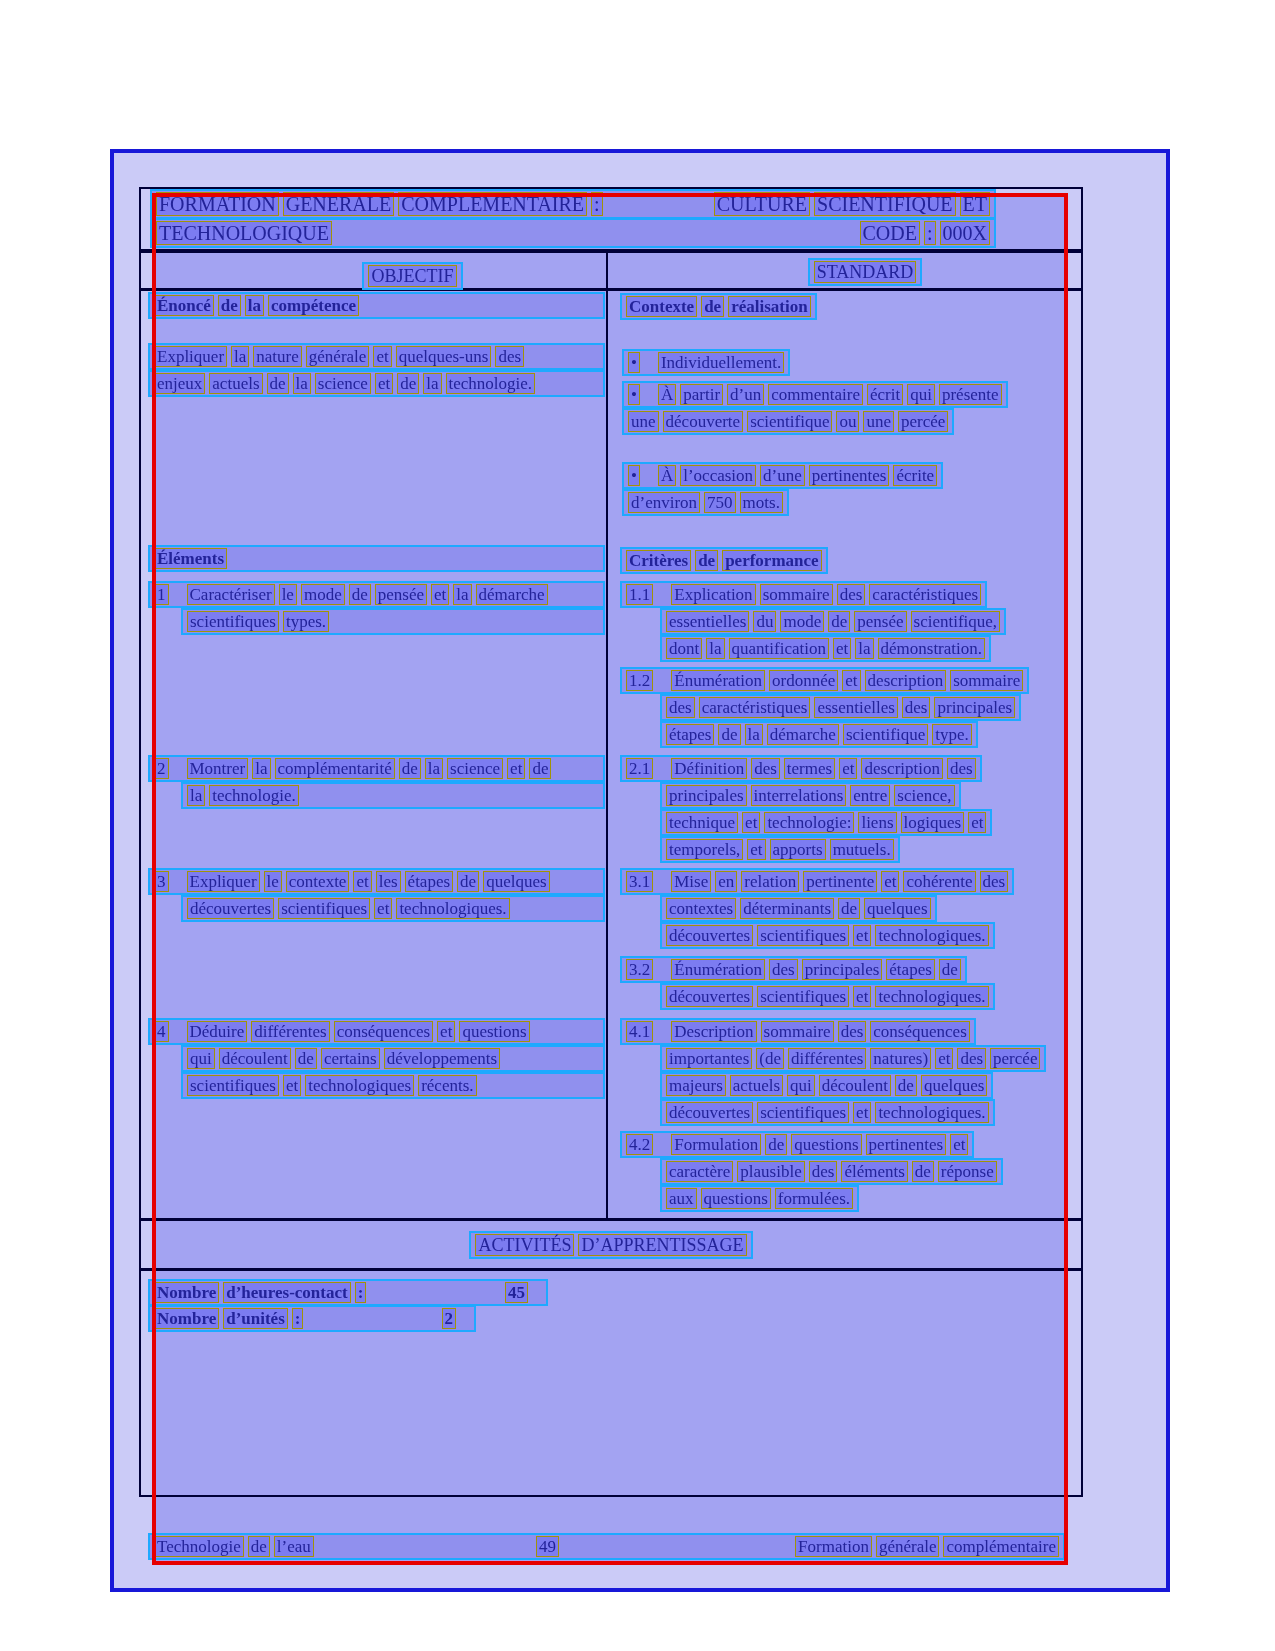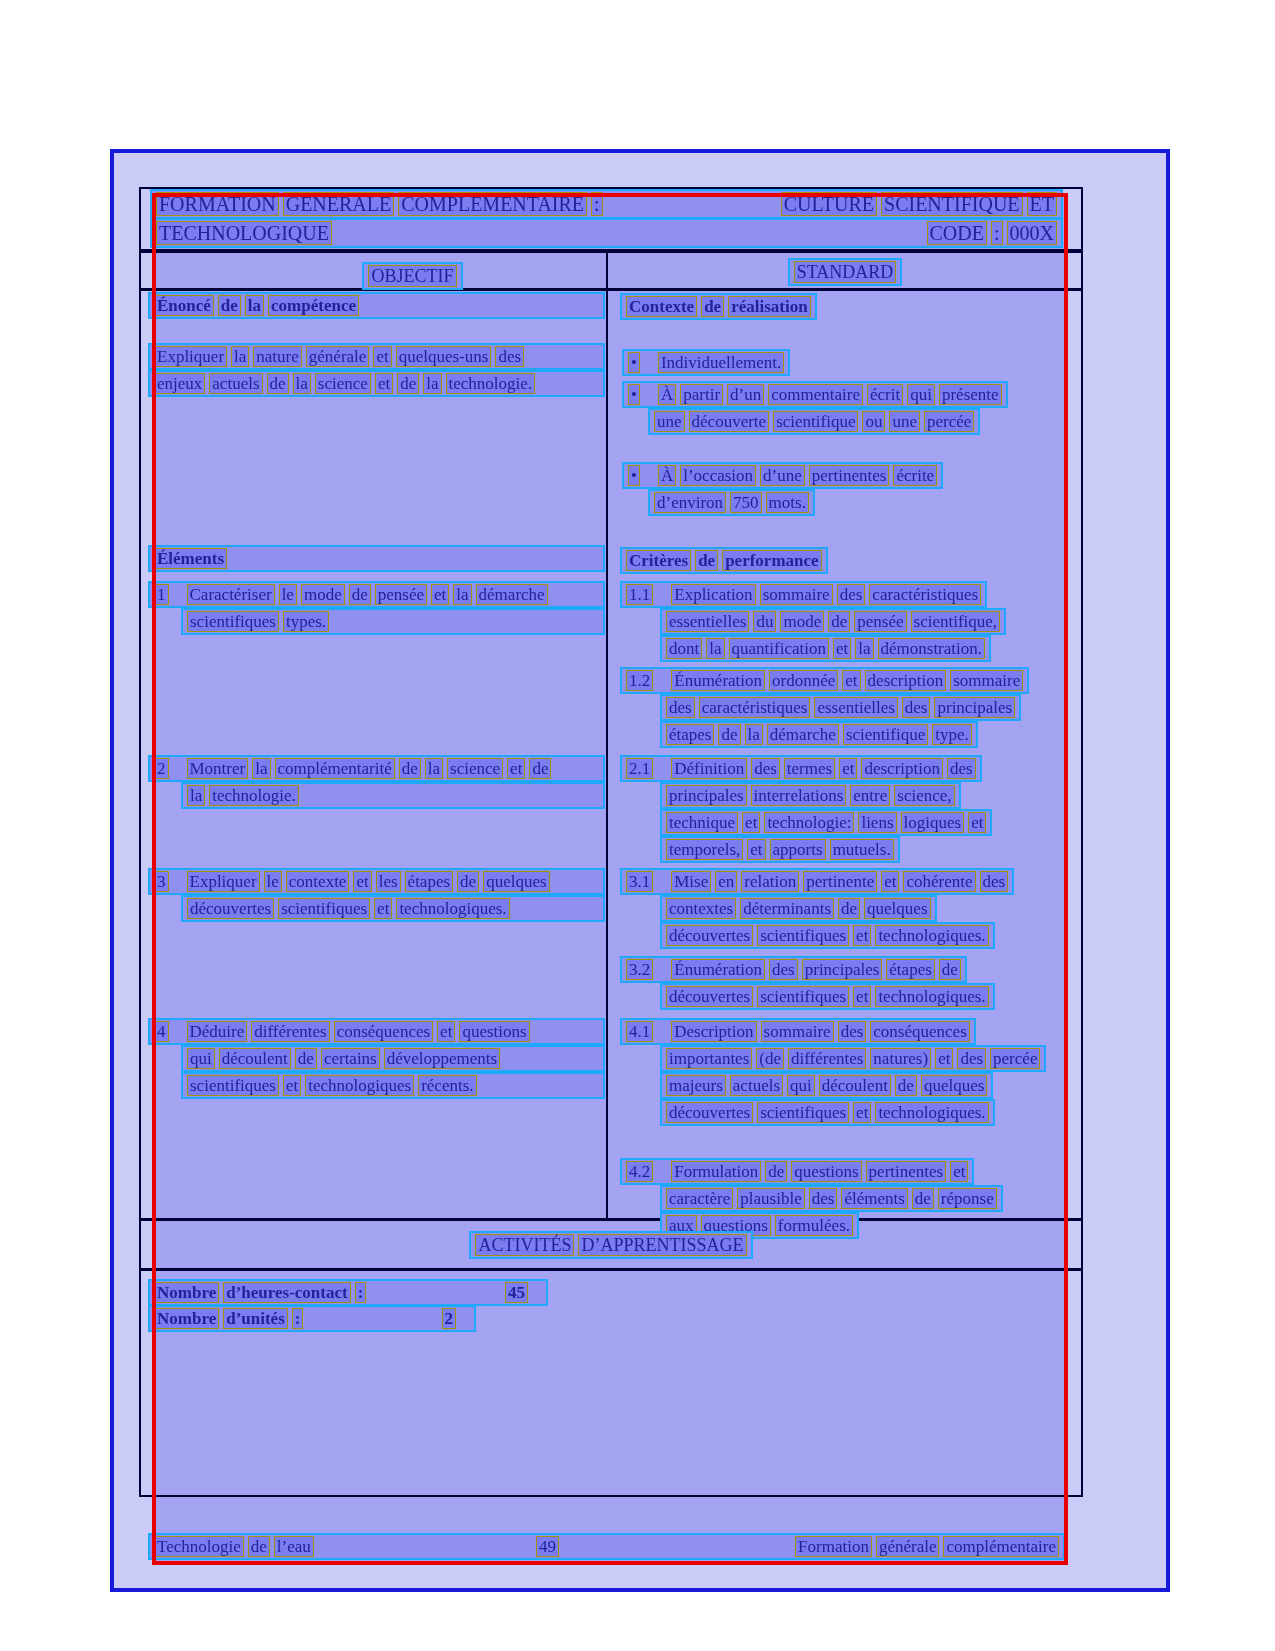--- a/index.html
+++ b/index.html
@@ -25,57 +25,57 @@
   .line.full{display:block;}
   .line.spread{display:flex;justify-content:space-between;}
   .title .line{font-size:20px;line-height:22px;}
   .hdr .line{font-size:18px;line-height:20px;}
   .w{display:inline-block;background:#7c7cf1;border:1px solid #a09308;padding:0 2px;margin:0 2px;}
   .w.marker{margin-right:16px;}
   .bold .w{font-weight:bold;}
   .center{text-align:center;}
   .hang .lrow + .lrow{margin-left:33px;}
   .hangr .lrow + .lrow{margin-left:40px;}
-  .hangb .lrow + .lrow{margin-left:26px;}
+  .hangb .lrow + .lrow{}
   .grp{white-space:nowrap;}
 </style>
 </head>
 <body>
 
 <div id="canvas">
 
   <div class="blue-frame"></div>
   <div class="red-fill"></div>
 
   <div class="tbl-outer"></div>
   <div class="hrule" style="top:249px;height:4px;"></div>
   <div class="hrule" style="top:288px;height:3px;"></div>
   <div class="hrule" style="top:1218px;height:3px;"></div>
   <div class="hrule" style="top:1268px;height:3px;"></div>
   <div class="vdiv"></div>
 
-  <div class="blk title" style="left:150px;top:189px;width:913px;">
+  <div class="blk title" style="left:150px;top:189px;width:846px;">
     <div class="lrow">
       <span class="line full spread">
         <span class="grp"><span class="w">FORMATION</span><span class="w">GÉNÉRALE</span><span class="w">COMPLÉMENTAIRE</span><span class="w">:</span></span>
         <span class="grp"><span class="w">CULTURE</span><span class="w">SCIENTIFIQUE</span><span class="w">ET</span></span>
       </span>
     </div>
     <div class="lrow">
       <span class="line full spread">
         <span class="grp"><span class="w">TECHNOLOGIQUE</span></span>
         <span class="grp"><span class="w">CODE</span><span class="w">:</span><span class="w">000X</span></span>
       </span>
     </div>
   </div>
 
   <div class="blk center hdr" style="left:139px;top:262px;width:547px;">
     <span class="line"><span class="w">OBJECTIF</span></span>
   </div>
-  <div class="blk center hdr" style="left:607px;top:258px;width:476px;">
+  <div class="blk center hdr" style="left:607px;top:258px;width:476px;padding-left:20px;">
     <span class="line"><span class="w">STANDARD</span></span>
   </div>
 
   <div class="blk bold" style="left:148px;top:292px;width:457px;">
     <span class="line full"><span class="w">Énoncé</span><span class="w">de</span><span class="w">la</span><span class="w">compétence</span></span>
   </div>
   <div class="blk fullw" style="left:148px;top:343px;width:457px;">
       <div class="lrow">
         <span class="line full"><span class="w">Expliquer</span><span class="w">la</span><span class="w">nature</span><span class="w">générale</span><span class="w">et</span><span class="w">quelques-uns</span><span class="w">des</span></span>
       </div>
@@ -164,21 +164,21 @@
   <div class="blk hangr" style="left:620px;top:956px;width:445px;">
       <div class="lrow"><span class="line"><span class="w marker">3.2</span><span class="w">Énumération</span><span class="w">des</span><span class="w">principales</span><span class="w">étapes</span><span class="w">de</span></span></div>
       <div class="lrow"><span class="line"><span class="w">découvertes</span><span class="w">scientifiques</span><span class="w">et</span><span class="w">technologiques.</span></span></div>
     </div>
   <div class="blk hangr" style="left:620px;top:1018px;width:445px;">
       <div class="lrow"><span class="line"><span class="w marker">4.1</span><span class="w">Description</span><span class="w">sommaire</span><span class="w">des</span><span class="w">conséquences</span></span></div>
       <div class="lrow"><span class="line"><span class="w">importantes</span><span class="w">(de</span><span class="w">différentes</span><span class="w">natures)</span><span class="w">et</span><span class="w">des</span><span class="w">percée</span></span></div>
       <div class="lrow"><span class="line"><span class="w">majeurs</span><span class="w">actuels</span><span class="w">qui</span><span class="w">découlent</span><span class="w">de</span><span class="w">quelques</span></span></div>
       <div class="lrow"><span class="line"><span class="w">découvertes</span><span class="w">scientifiques</span><span class="w">et</span><span class="w">technologiques.</span></span></div>
     </div>
-  <div class="blk hangr" style="left:620px;top:1158px;width:445px;">
+  <div class="blk hangr" style="left:620px;top:1131px;width:445px;">
       <div class="lrow"><span class="line"><span class="w marker">4.2</span><span class="w">Formulation</span><span class="w">de</span><span class="w">questions</span><span class="w">pertinentes</span><span class="w">et</span></span></div>
       <div class="lrow"><span class="line"><span class="w">caractère</span><span class="w">plausible</span><span class="w">des</span><span class="w">éléments</span><span class="w">de</span><span class="w">réponse</span></span></div>
       <div class="lrow"><span class="line"><span class="w">aux</span><span class="w">questions</span><span class="w">formulées.</span></span></div>
     </div>
 
   <div class="blk center hdr" style="left:139px;top:1231px;width:944px;">
     <span class="line"><span class="w">ACTIVITÉS</span><span class="w">D’APPRENTISSAGE</span></span>
   </div>
 
   <div class="blk bold" style="left:148px;top:1279px;width:400px;">

